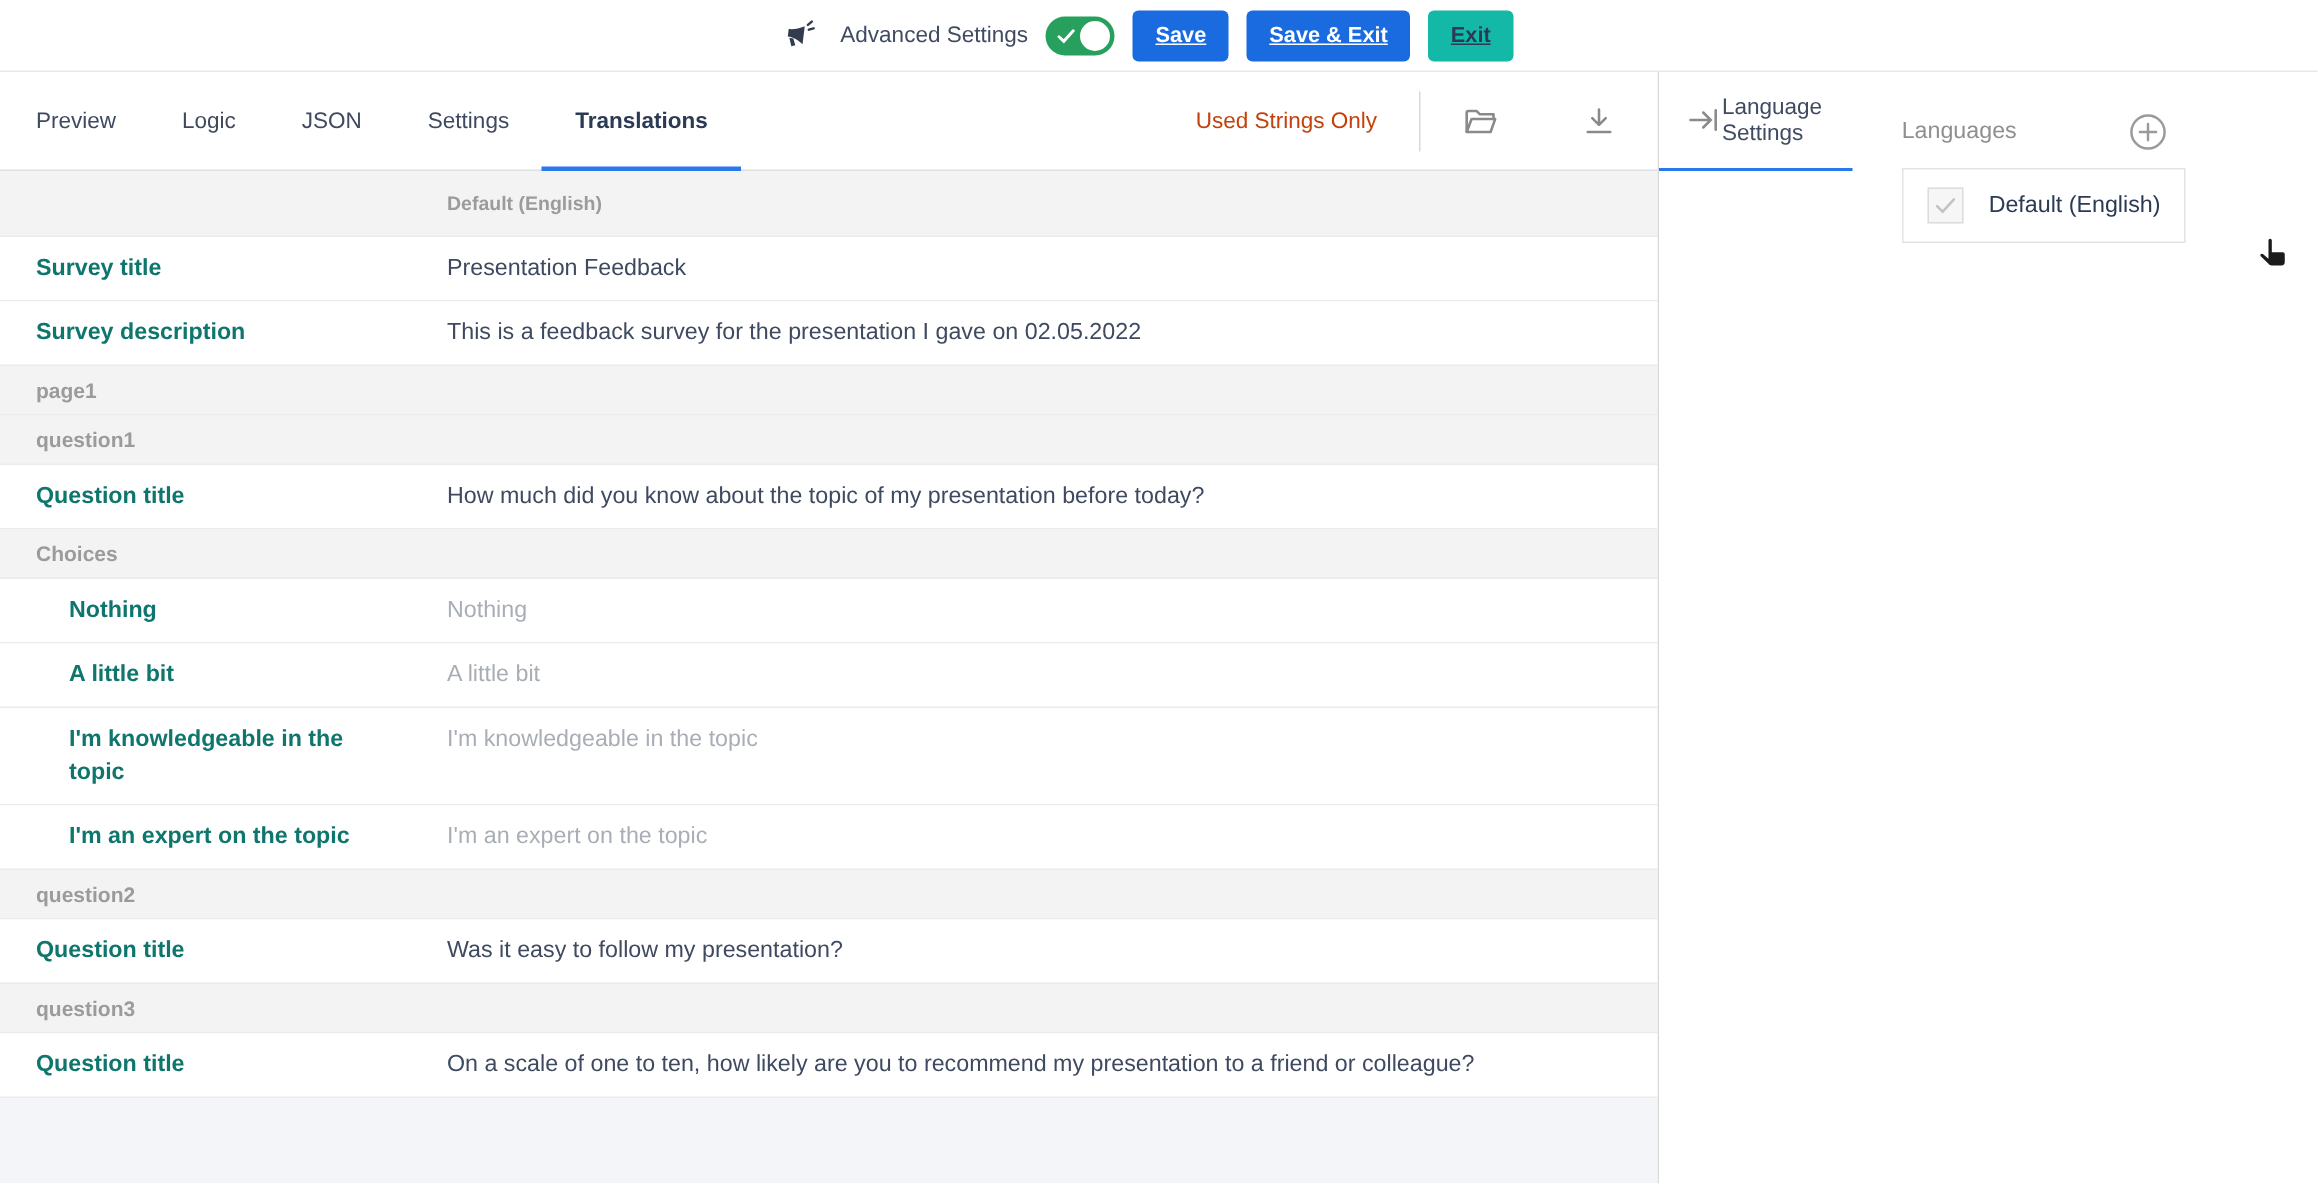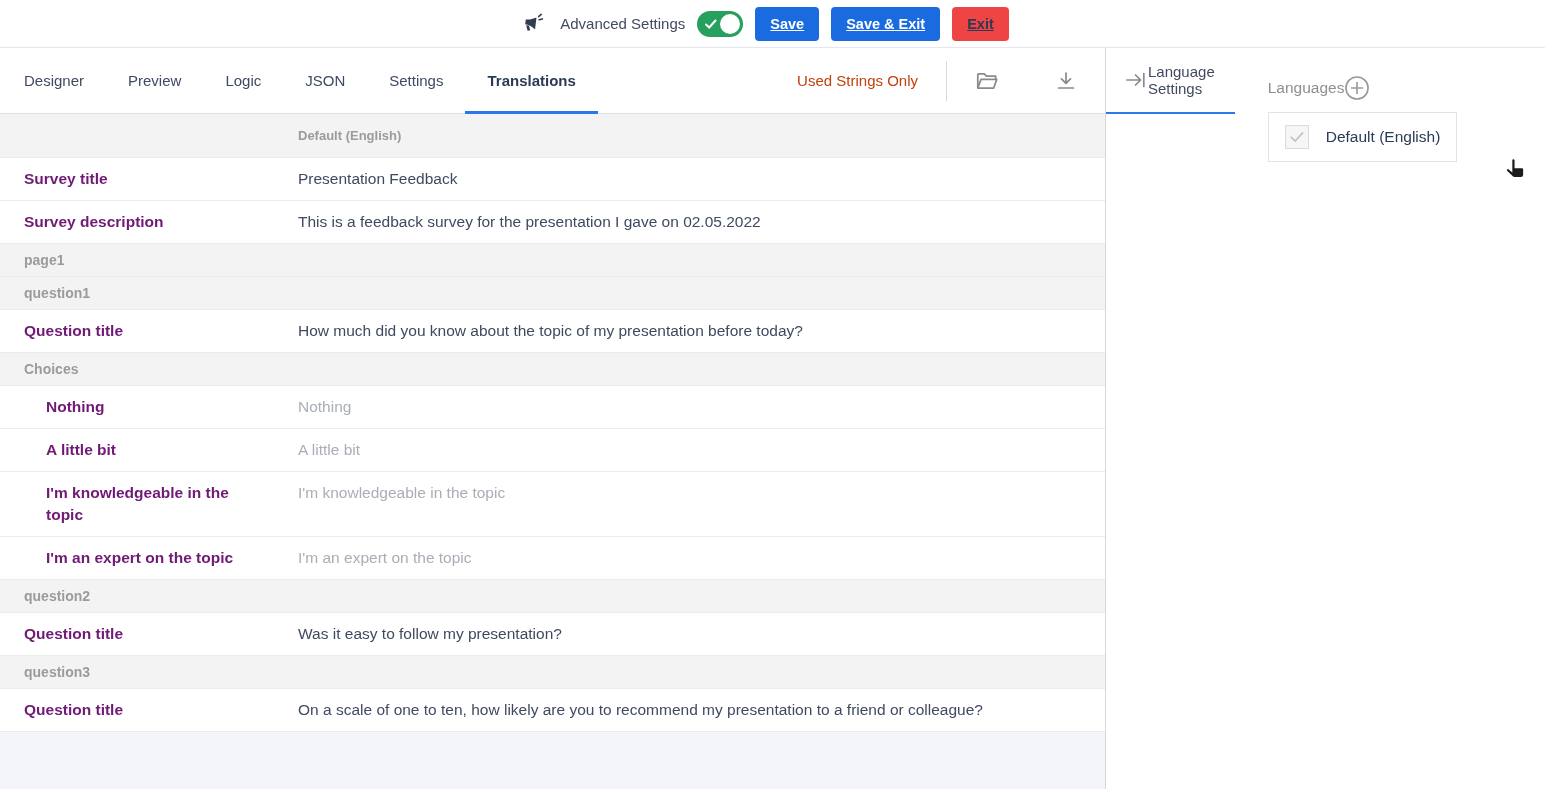--- a/index.html
+++ b/index.html
@@ -24,21 +24,21 @@
   .toggle .tick { position:absolute; left:6px; top:5px; }
   .toggle .knob {
     position:absolute; top:3px; right:3px; width:20px; height:20px;
     border-radius:50%; background:#fff;
   }
   .btn {
     border:none; border-radius:4px; font-family:inherit;
     font-size:14.5px; font-weight:700; padding:9px 15px; cursor:pointer;text-decoration:underline;
   }
   .btn.primary { background:#1b6be0; color:#fff; }
-  .btn.plain   { background:#ef4444; color:#2b3a55; }
+  .btn.plain   { background:#14b8a6; color:#2b3a55; }
 
   
   .main { display:flex; height:741px; }
   .content {
     width:1106px; flex:0 0 1106px; display:flex; flex-direction:column;
     border-right:1px solid #d8d8d8; background:#fff;
   }
 
   
   .tabbar {
@@ -65,39 +65,39 @@
   .ttable { display:flex; flex-direction:column; }
   .row { display:flex; border-bottom:1px solid #ebebeb; background:#fff; }
   .row.colheader { height:44px; background:#f3f3f3; align-items:center; }
   .row.colheader .cell-value { font-size:13px; font-weight:700; color:#9b9b9b; padding-top:0; padding-bottom:0; }
   .row.group {
     height:33px; background:#f3f3f3; align-items:center;
     padding-left:24px; font-size:14px; font-weight:700; color:#9b9b9b;
   }
   .cell-label {
     width:298px; flex:0 0 298px; padding:10px 50px 10px 24px;
-    font-size:15.5px; font-weight:700; color:#701a75; line-height:22px;
+    font-size:15.5px; font-weight:700; color:#0f766e; line-height:22px;
   }
   .row.indent .cell-label { padding-left:46px; }
   .cell-value {
     flex:1; padding:10px 24px 10px 0; font-size:15.5px; color:#3f4a61;
     line-height:22px; cursor:text;
   }
   .row.placeholder .cell-value { color:#a9aeb6; }
   .filler { flex:1; background:#f4f5f8; }
 
   
   .sidepanel { flex:1; display:flex; flex-direction:row; background:#fff; position:relative; }
   .panel-header {
     height:66px; flex:0 0 66px; border-bottom:2px solid #2a79ea;
     display:flex; align-items:center; padding:0 20px 0 18px;
   }
   .panel-title { margin-left:auto; font-size:15px; color:#404b62; }
   .panel-body { padding:27px 22px 0 33px; }
-  .languages-row { display:flex; align-items:center; margin-bottom:11px; }
+  .languages-row { display:flex; align-items:center; justify-content:space-between; margin-bottom:11px; }
   .languages-label { font-size:15.5px; color:#8f8f8f; }
   .plus-btn { margin-right:12px; cursor:pointer; display:flex; }
   .lang-box { border:1px solid #e3e3e3; background:#fff; }
   .lang-item { display:flex; align-items:center; gap:17px; padding:12px 16px; }
   .checkbox {
     width:24px; height:24px; background:#f6f6f6; border:1px solid #dcdcdc;
     display:flex; align-items:center; justify-content:center; flex:0 0 auto;
   }
   .lang-label { font-size:15.5px; color:#2b3a55; }
   .cursor-overlay { position:absolute; left:396px; top:108px; pointer-events:none; z-index:5; }
@@ -125,21 +125,20 @@
   <button class="btn primary">Save</button>
   <button class="btn primary">Save &amp; Exit</button>
   <button class="btn plain">Exit</button>
 </div>
 
 <div class="main">
 
   <div class="content">
     <div class="tabbar">
       <div class="tabs">
-          <div class="tab">Designer</div>
           <div class="tab">Preview</div>
           <div class="tab">Logic</div>
           <div class="tab">JSON</div>
           <div class="tab">Settings</div>
           <div class="tab active">Translations</div>
         </div>
       <div class="tab-controls">
         <span class="used-strings">Used Strings Only</span>
         <span class="vdivider"></span>
         <span class="icon-btn">

